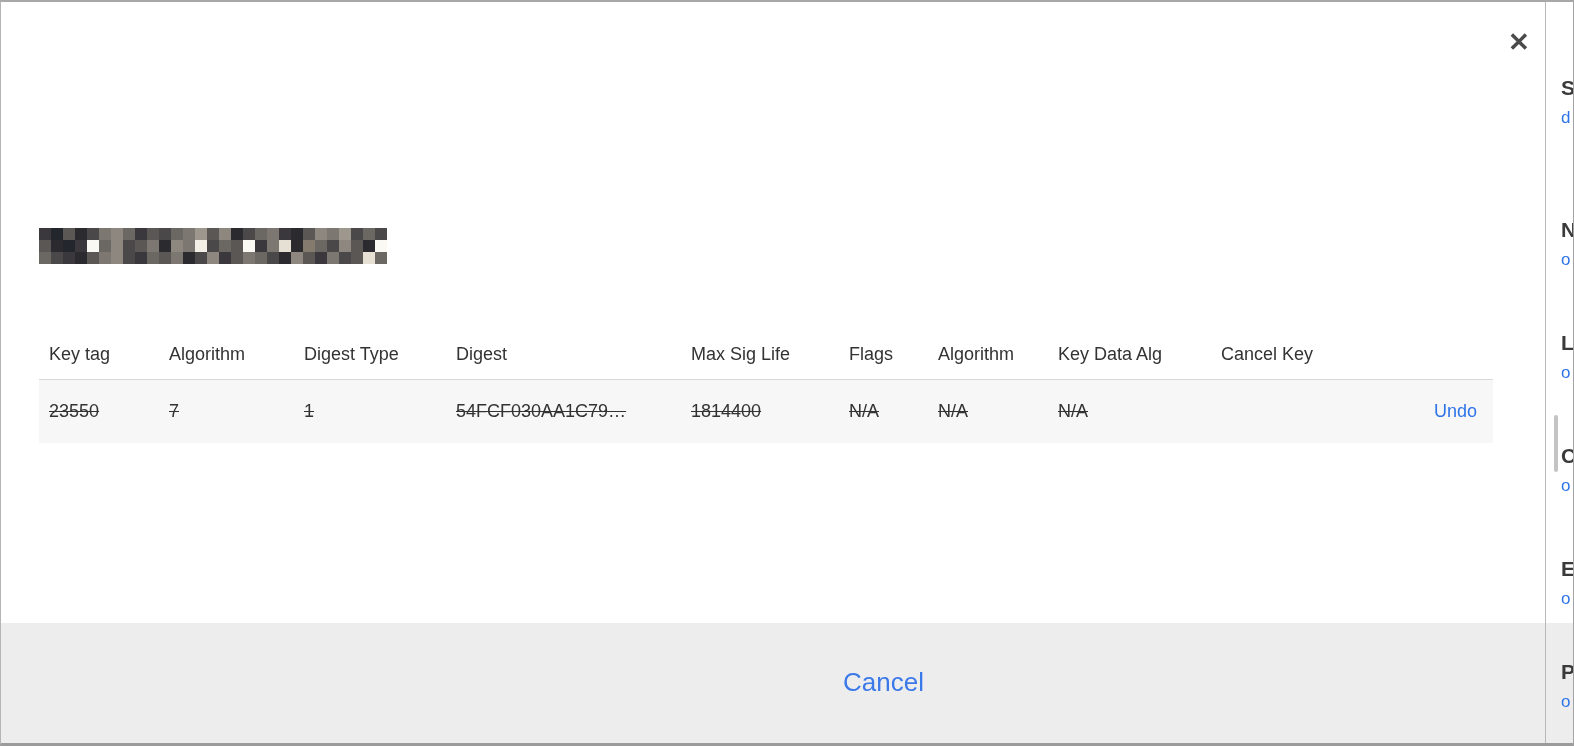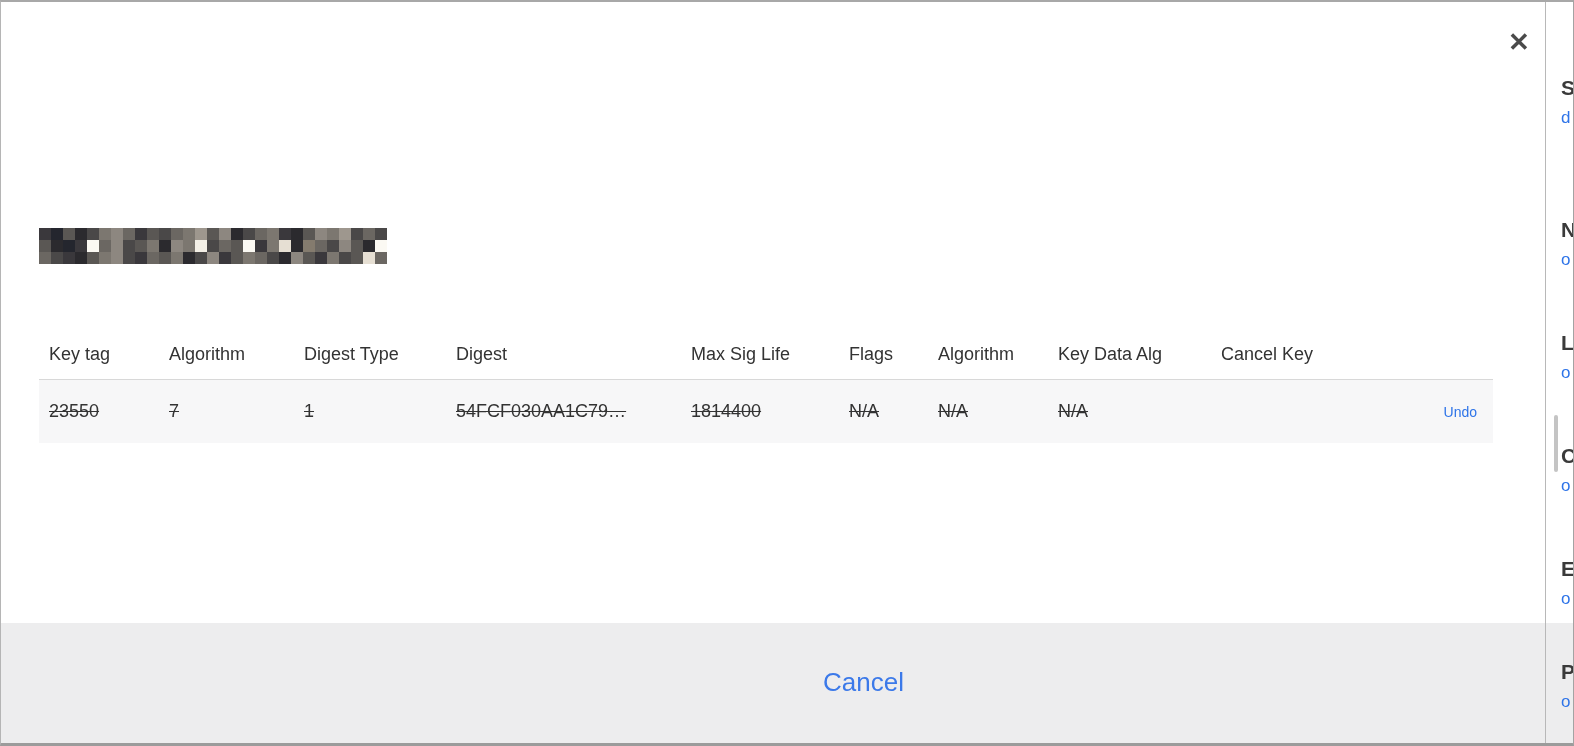--- a/index.html
+++ b/index.html
@@ -107,21 +107,21 @@
     overflow: hidden;
   }
   .ds-table td.struck { text-decoration: line-through; }
   .ds-table td.action-cell {
     text-align: right;
     padding-right: 16px;
   }
   .undo-link {
     color: var(--link-blue);
     text-decoration: none;
-    font-size: 14px;
+    font-size: 18px;
     cursor: pointer;
     text-align: center;
   }
   .add-ds-button {
     position: absolute;
     left: 38px; top: 513px;
     width: 212px; height: 41px;
     background: #ffffff;
     border: 2px solid var(--green-outline);
     border-radius: 2px;
@@ -151,21 +151,21 @@
     border: none;
     border-bottom: 6px solid var(--green-button-dark);
     border-radius: 3px;
     color: #ffffff;
     font-size: 26px;
     font-family: "Liberation Sans", sans-serif;
     cursor: pointer;
   }
   .cancel-link {
     position: absolute;
-    left: 822px; top: 44px;
+    left: 842px; top: 44px;
     font-size: 26px;
     color: #3b79e9;
     text-decoration: none;
     cursor: pointer;
   }
   .side-strip {
     position: absolute;
     left: 1545px; top: 0;
     width: 27px; height: 741px;
     background: #ffffff;

